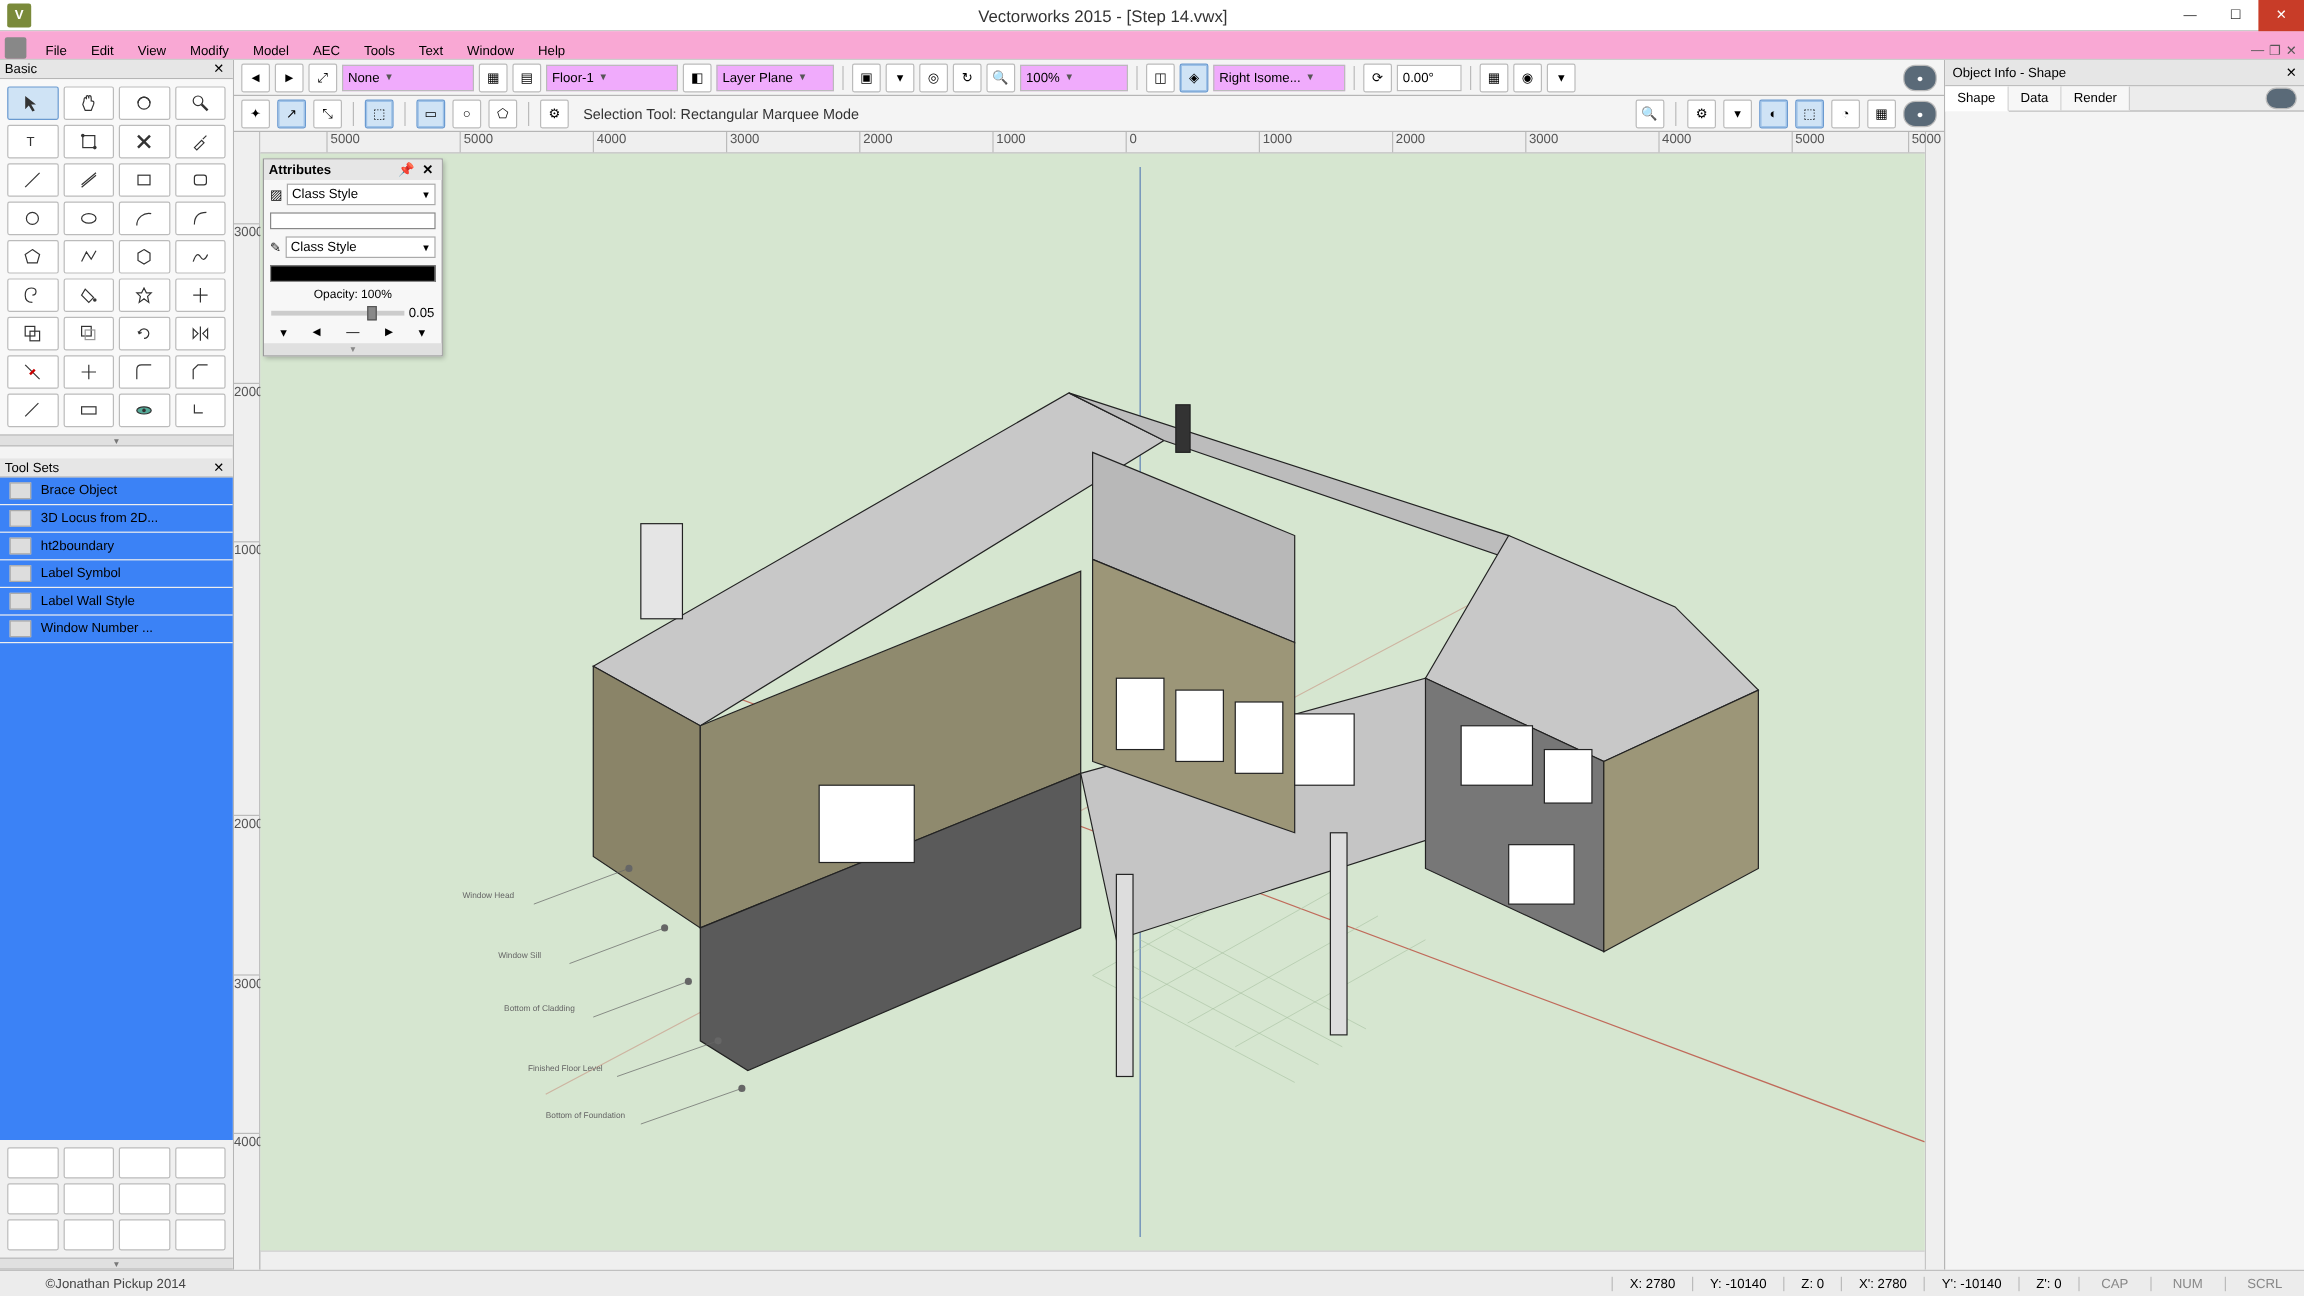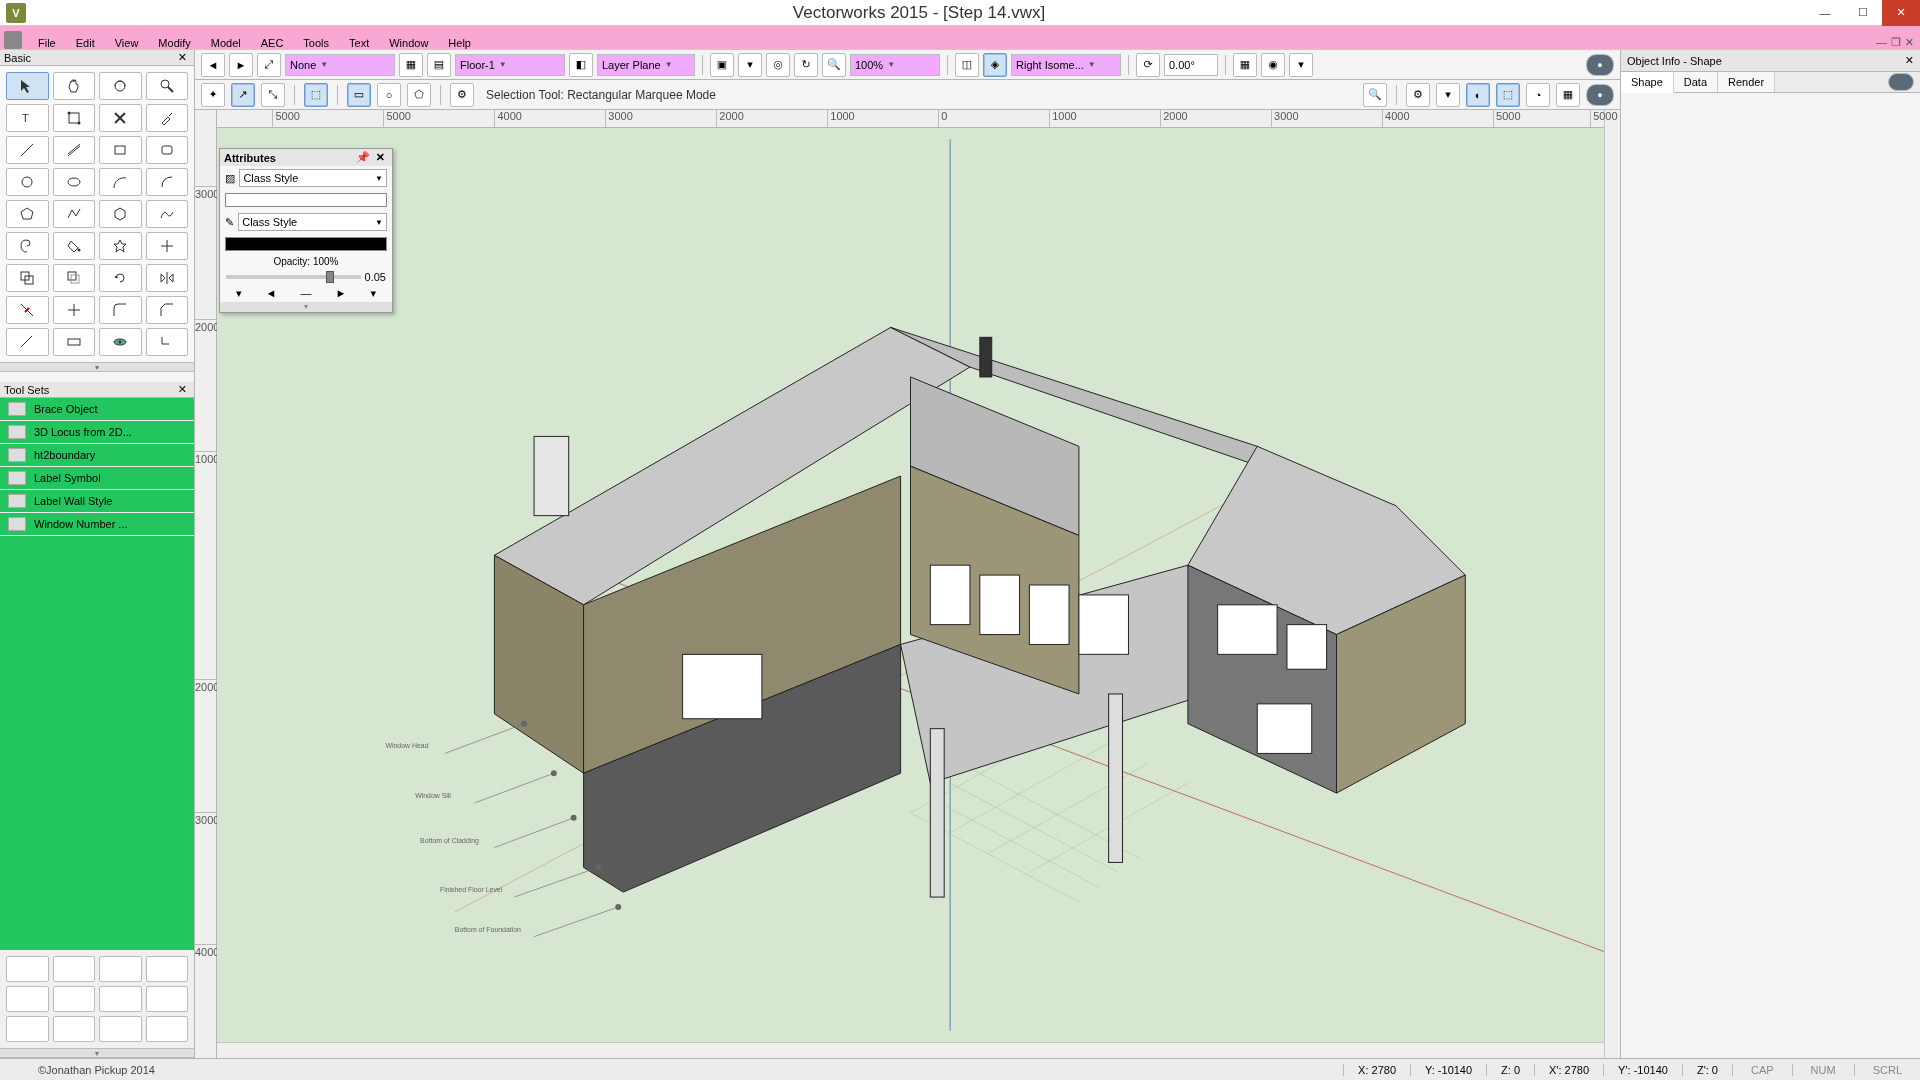--- a/index.html
+++ b/index.html
@@ -1,21 +1,21 @@
 <!DOCTYPE html>
 <html><head>
 <meta charset="utf-8">
 <style>
 * { margin: 0; padding: 0; box-sizing: border-box; font-family: "Segoe UI", Tahoma, sans-serif; font-size: 11px; }
 body { background: #f0f0f0; overflow: hidden; width: 1920px; height: 1080px; }
 
 
 .titlebar { height: 26px; background: #fff; display: flex; align-items: center; border-bottom: 1px solid #ccc; }
 .titlebar .app-icon { width: 20px; height: 20px; margin: 0 6px; background: #7a8a3a; border-radius: 2px; display:flex;align-items:center;justify-content:center;color:#fff;font-weight:bold; }
-.titlebar .title { flex: 1; text-align: center; font-size: 17px; color: #333; }
+.titlebar .title { flex: 1; text-align: center; font-size: 14px; color: #333; }
 .titlebar .win-btn { width: 38px; height: 26px; display: flex; align-items: center; justify-content: center; color:#333; }
 .titlebar .win-close { background: #c83c28; color:#fff; }
 
 
 .menubar { height: 24px; background: #f9a8d4; display: flex; align-items: flex-end; padding-left: 4px; border-bottom: 1px solid #ccc; }
 .menubar .mi { padding: 0 10px; cursor: default; }
 .menubar .doc-controls { margin-left:auto; display:flex; gap:4px; padding-right:6px; color:#555;}
 .menubar .home-icon { width:18px;height:18px;margin-right:6px;background:#888;border-radius:2px; }
 
 
@@ -28,21 +28,21 @@
 .palette-header .close-x { margin-left:auto; cursor:default; padding:0 3px; }
 
 .tool-grid { display:grid; grid-template-columns: repeat(4, 1fr); gap:4px; padding:6px; background:#f8f8f8; }
 .tool-grid .tool { height:28px; border:1px solid #bbb; background:#fff; display:flex;align-items:center;justify-content:center; border-radius:2px; }
 .tool-grid .tool.active { background:#cfe3f5; border-color:#6a9ad0; }
 .tool svg { width:16px; height:16px; }
 
 .collapse-grip { height:10px; background:#e0e0e0; border-top:1px solid #bbb; border-bottom:1px solid #bbb; display:flex;align-items:center;justify-content:center; }
 .collapse-grip::before { content:"▾"; font-size:8px; color:#777; }
 
-.toolset-list { flex:1; overflow:auto; background:#22c55e; }
+.toolset-list { flex:1; overflow:auto; background:#3b82f6; }
 .toolset-item { display:flex; align-items:center; gap:8px; padding:4px 8px; border-bottom:1px solid #eee; }
 .toolset-item .ic { width:18px;height:14px; background:#ddd;border:1px solid #aaa; }
 
 .toolset-bottom { display:grid; grid-template-columns:repeat(4,1fr); gap:4px; padding:6px; background:#f0f0f0; }
 .toolset-bottom .tb { height:26px; border:1px solid #bbb; background:#fff; border-radius:2px;}
 
 
 .center-col { flex:1; display:flex; flex-direction:column; min-width:0; }
 
 .viewbar { height:30px; background:#f4f4f4; border-bottom:1px solid #b5b5b5; display:flex; align-items:center; gap:4px; padding:0 6px; }
@@ -62,21 +62,21 @@
 .vruler .tick { position:absolute; left:0; right:0; border-top:1px solid #bbb; text-align:center; padding-top:1px;}
 .hruler { height:18px; background:#efefef; border-bottom:1px solid #b5b5b5; position:relative; font-size:9px; color:#555;}
 .hruler .tick { position:absolute; top:0; bottom:0; border-left:1px solid #bbb; padding-left:2px;}
 .canvas-inner { flex:1; display:flex; flex-direction:column; min-width:0;}
 .drawing { flex:1; background:#d6e6d0; position:relative; overflow:hidden; }
 .drawing svg { width:100%; height:100%; }
 .axis-blue { stroke:#5a7fb5; stroke-width:1;}
 .axis-red { stroke:#c06a5a; stroke-width:1;}
 
 
-.attr-panel { position:absolute; left:2px; top:20px; width:174px; background:#f7f7f7; border:1px solid #999; box-shadow:2px 2px 4px rgba(0,0,0,.25); }
+.attr-panel { position:absolute; left:2px; top:4px; width:150px; background:#f7f7f7; border:1px solid #999; box-shadow:2px 2px 4px rgba(0,0,0,.25); }
 .attr-head { background:#e6e6e6; padding:2px 4px; display:flex; align-items:center; font-weight:bold;}
 .attr-head .pin{margin-left:auto;padding:0 3px;} .attr-head .x{padding:0 3px;}
 .attr-row { display:flex; align-items:center; gap:4px; padding:3px 5px; }
 .attr-select { flex:1; height:18px; border:1px solid #aaa; background:#fff; display:flex;align-items:center;padding:0 3px; font-size:10px;}
 .attr-select .dd{margin-left:auto;font-size:8px;}
 .swatch { width:100%; height:14px; background:#fff; border:1px solid #888;}
 .swatch.black { background:#000; }
 .attr-opacity { text-align:center; font-size:10px; padding:2px;}
 .attr-slider { padding:2px 6px; display:flex; align-items:center; gap:4px;}
 .slider-track { flex:1; height:4px; background:#ccc; position:relative;}

